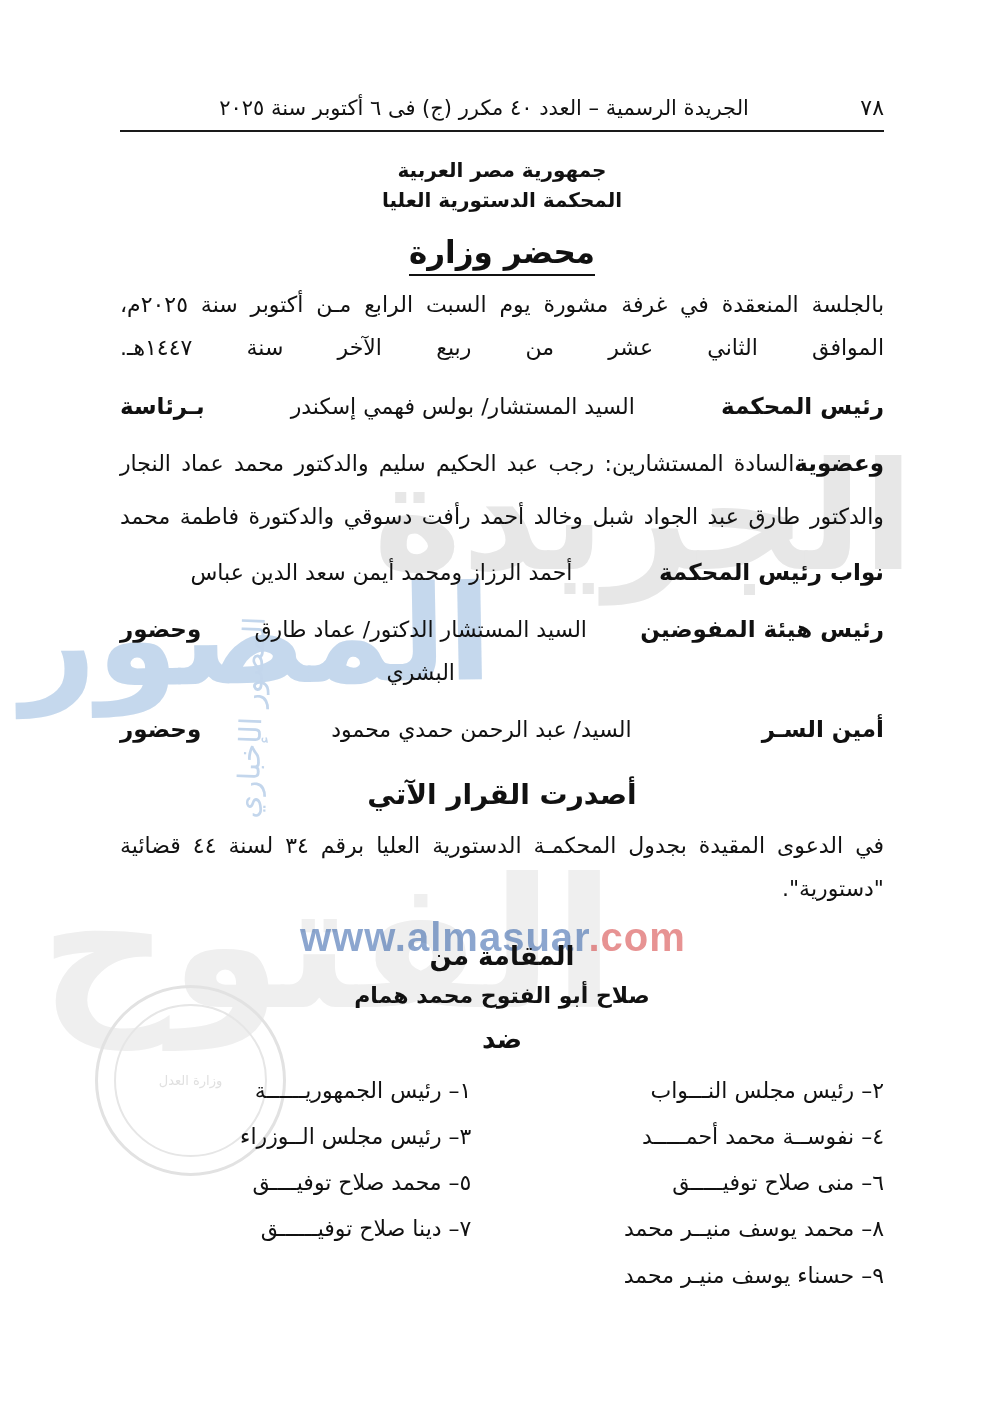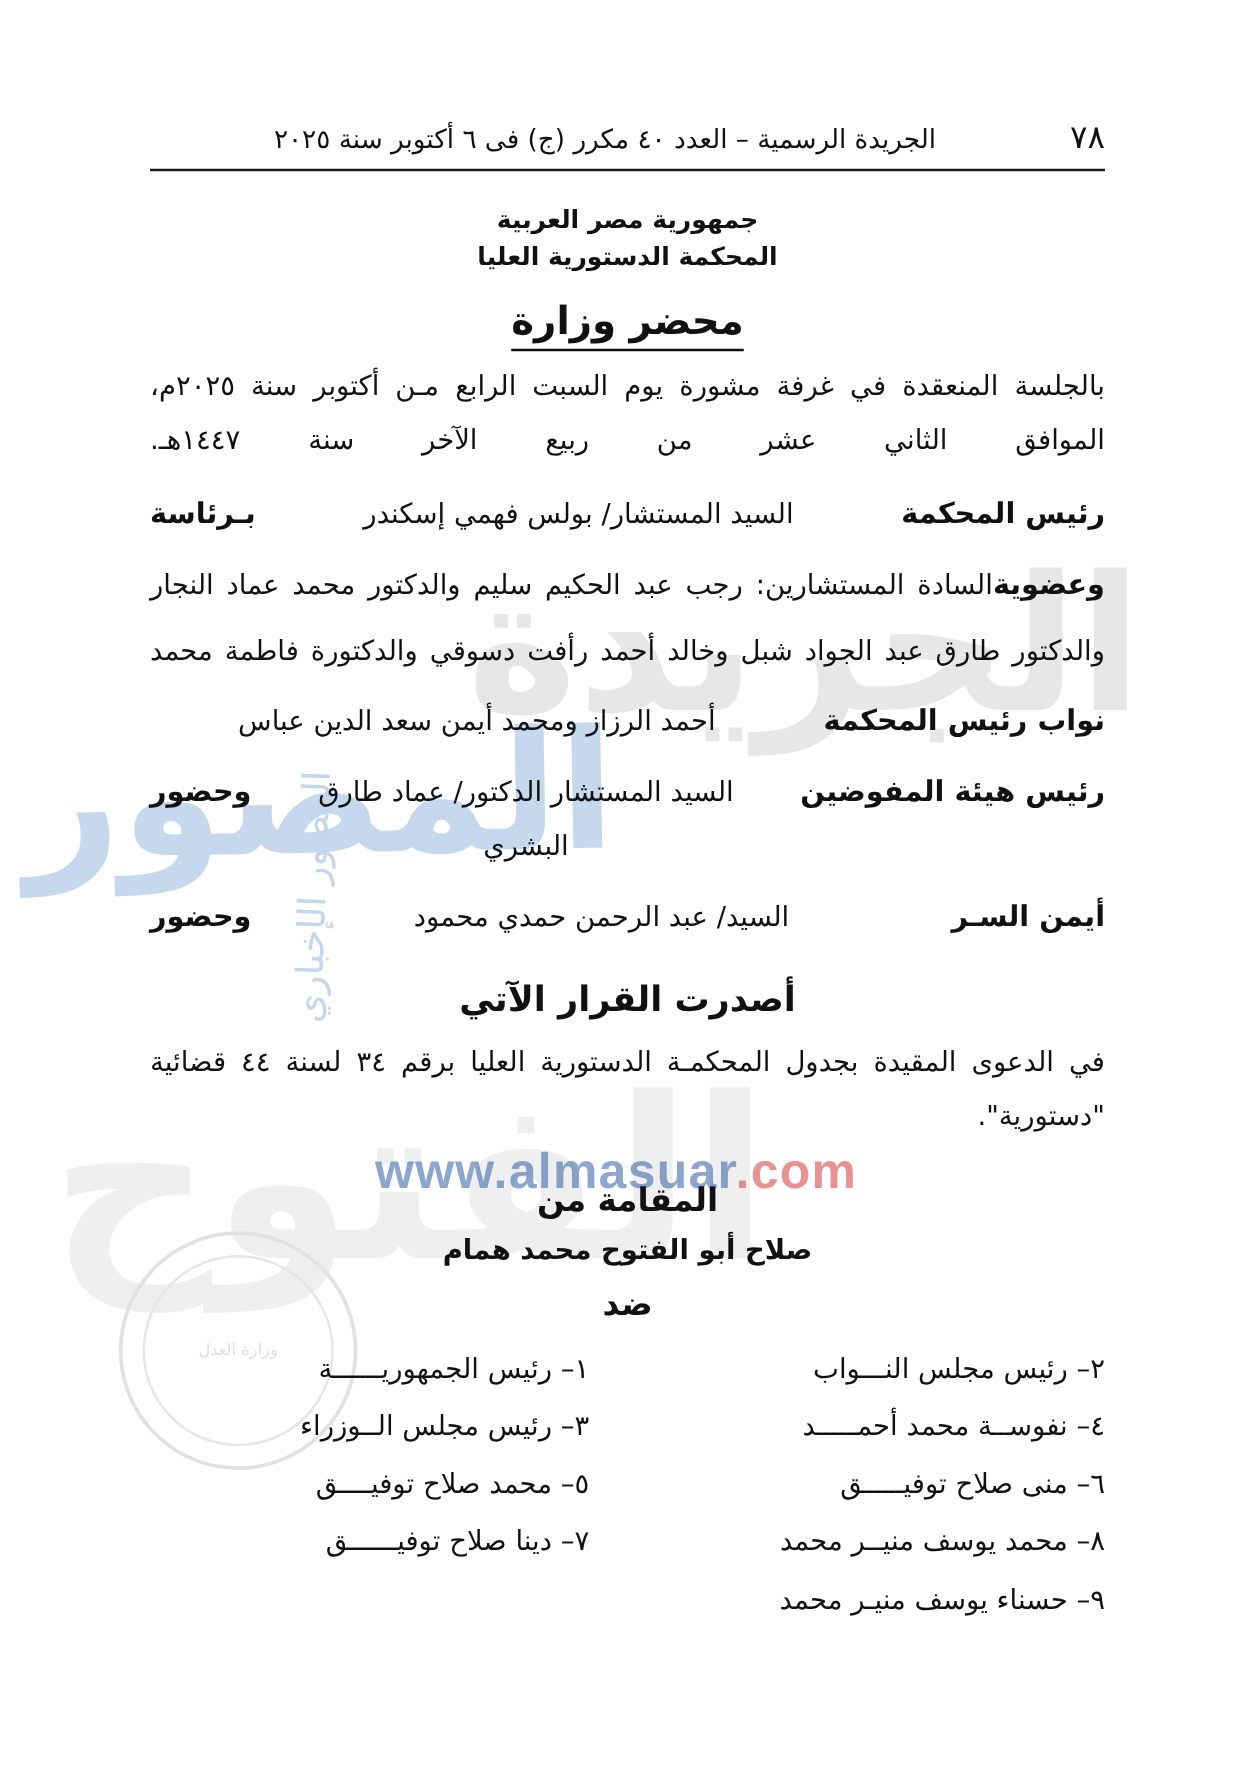--- a/index.html
+++ b/index.html
@@ -121,21 +121,21 @@
   .running-head {
     display: flex;
     align-items: baseline;
     justify-content: flex-start;
     gap: 40px;
     font-size: 21px;
     font-family: "DejaVu Sans", sans-serif;
     letter-spacing: 0;
   }
   .running-head .page-no {
-    font-size: 26px;
+    font-size: 22px;
     min-width: 36px;
   }
   .running-head .head-text {
     flex: 1;
     text-align: center;
     padding-left: 40px;
   }
   .rule {
     border: 0;
     border-top: 2px solid #1a1a1a;
@@ -272,21 +272,21 @@
     <span class="mid">أحمد الرزاز ومحمد أيمن سعد الدين عباس</span>
   </div>
 
   <div class="row-line">
     <span class="right-label">رئيس هيئة المفوضين</span>
     <span class="mid">السيد المستشار الدكتور/ عماد طارق البشري</span>
     <span class="lead">وحضور</span>
   </div>
 
   <div class="row-line">
-    <span class="right-label">أيمن السـر</span>
+    <span class="right-label">أمين السـر</span>
     <span class="mid">السيد/ عبد الرحمن حمدي محمود</span>
     <span class="lead">وحضور</span>
   </div>
 
   <div class="center-head">أصدرت القرار الآتي</div>
   <p class="body-par justify-both">في الدعوى المقيدة بجدول المحكمـة الدستورية العليا برقم ٣٤ لسنة ٤٤ قضائية "دستورية".</p>
 
   <div class="center-head small">المقامة من</div>
   <div class="centered-text">صلاح أبو الفتوح محمد همام</div>
 

